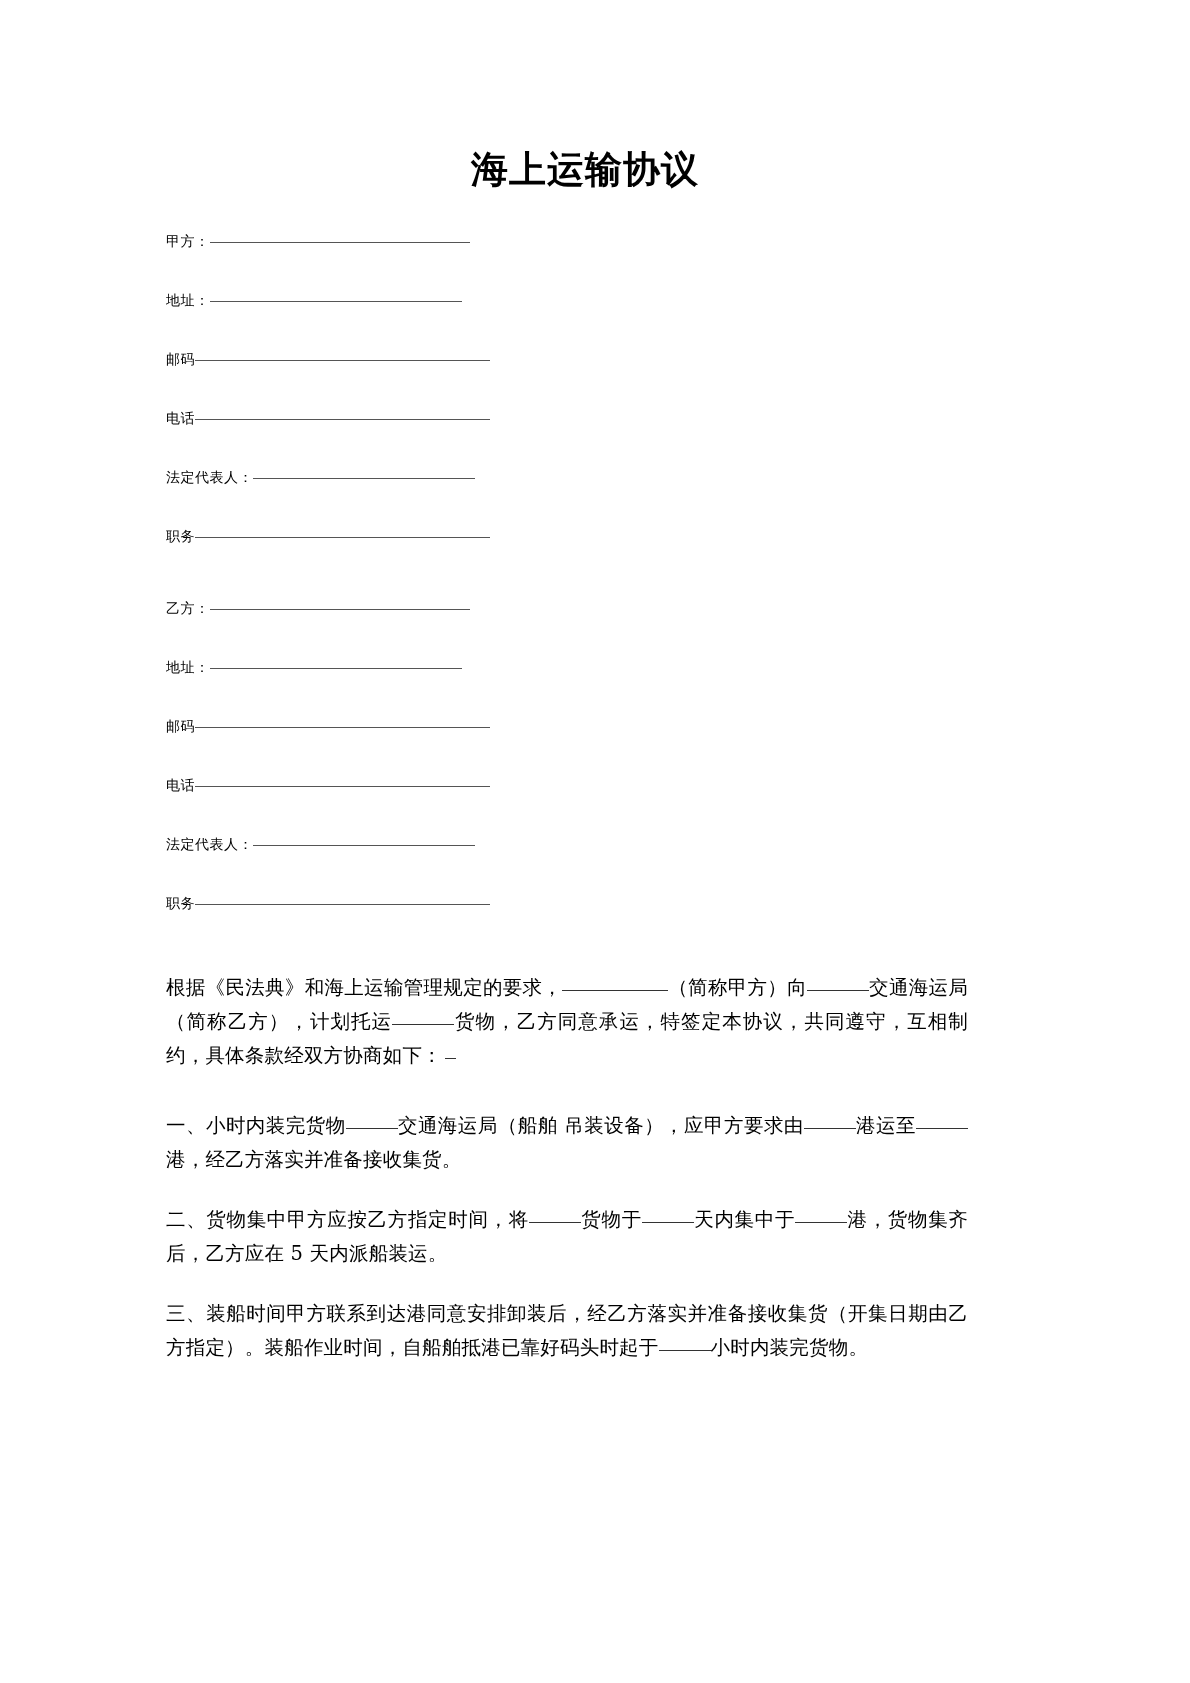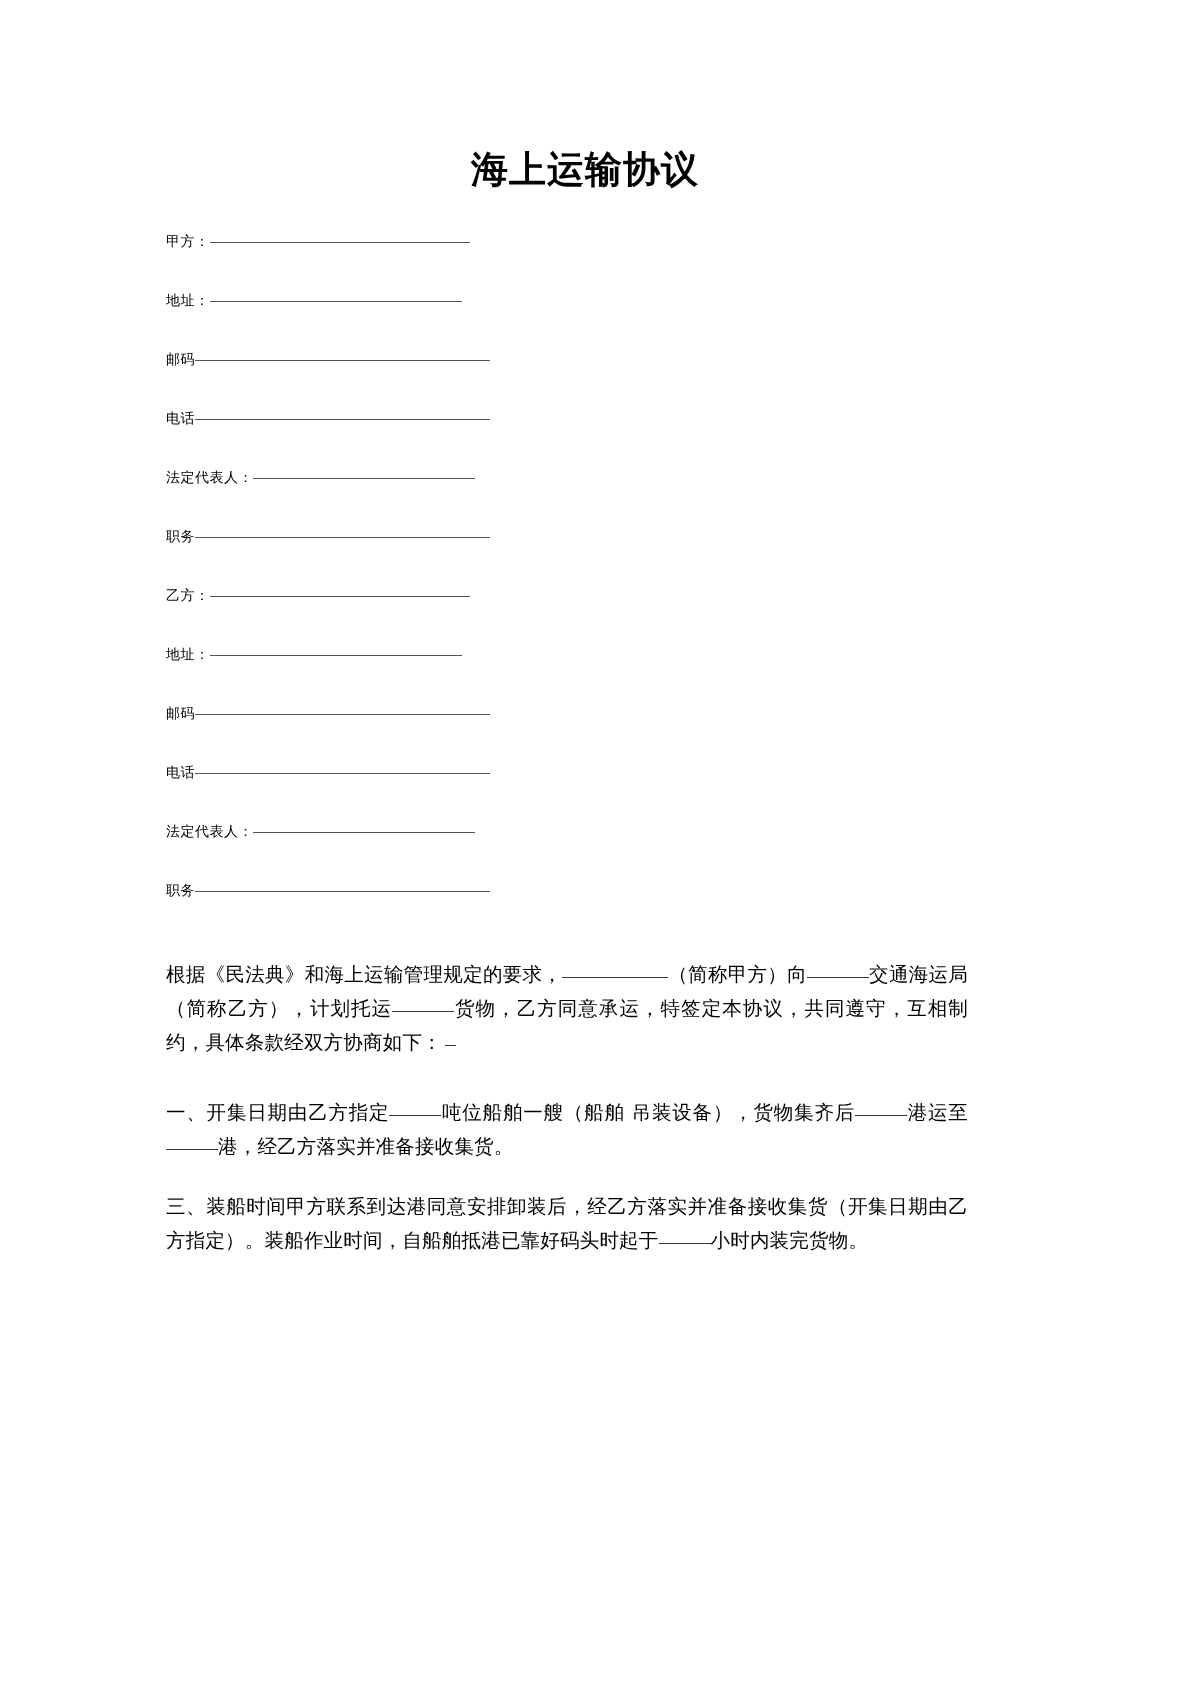--- a/index.html
+++ b/index.html
@@ -119,21 +119,21 @@
     <div class="form-row">
       <span class="form-label">法定代表人：</span>
       <span class="form-rule" style="width:222px"></span>
     </div>
     <div class="form-row">
       <span class="form-label">职务</span>
       <span class="form-rule" style="width:295px"></span>
     </div>
   </div>
 
-  <div class="form-block" style="margin-top:0">
+  <div class="form-block" style="margin-top:13px">
     <div class="form-row">
       <span class="form-label">乙方：</span>
       <span class="form-rule" style="width:260px"></span>
     </div>
     <div class="form-row">
       <span class="form-label">地址：</span>
       <span class="form-rule" style="width:252px"></span>
     </div>
     <div class="form-row">
       <span class="form-label">邮码</span>
@@ -150,22 +150,23 @@
     <div class="form-row">
       <span class="form-label">职务</span>
       <span class="form-rule" style="width:295px"></span>
     </div>
   </div>
 
   <div class="body-block">
 
     <p class="para intro"><span>根据《民法典》和海上运输管理规定的要求，</span><span class="blank b-lg"></span><span>（简称甲方）向</span><span class="blank b-md"></span><span>交通海运局（简称乙方），计划托运</span><span class="blank b-md"></span><span>货物，乙方同意承运，特签定本协议，共同遵守，互相制约，具体条款经双方协商如下：</span><span class="tail-underscore"></span></p>
 
-    <p class="para"><span>一、</span><span>开集日期由乙方指定</span><span class="blank b-sm"></span><span>吨位船舶一艘（船舶 吊装设备），货物集齐后</span><span class="blank b-sm"></span><span>港运至</span><span class="blank b-sm"></span><span>港，经乙方落实并准备接收集货。</span></p>
+    <p class="para"><span>一、</span><span>小时内装完货物</span><span class="blank b-sm"></span><span>交通海运局（船舶 吊装设备），应甲方要求由</span><span class="blank b-sm"></span><span>港运至</span><span class="blank b-sm"></span><span>港，经乙方落实并准备接收集货。</span></p>
 
+    <p class="para"><span>二、</span><span>货物集中甲方应按乙方指定时间，将</span><span class="blank b-sm"></span><span>货物于</span><span class="blank b-sm"></span><span>天内集中于</span><span class="blank b-sm"></span><span>港，货物集齐后，乙方应在 5 天内派船装运。</span></p>
 
     <p class="para"><span>三、</span><span>装船时间甲方联系到达港同意安排卸装后，经乙方落实并准备接收集货（开集日期由乙方指定）。装船作业时间，自船舶抵港已靠好码头时起于</span><span class="blank b-sm"></span><span>小时内装完货物。</span></p>
 
 
 
   </div>
 
 </div>
 
 </body></html>

